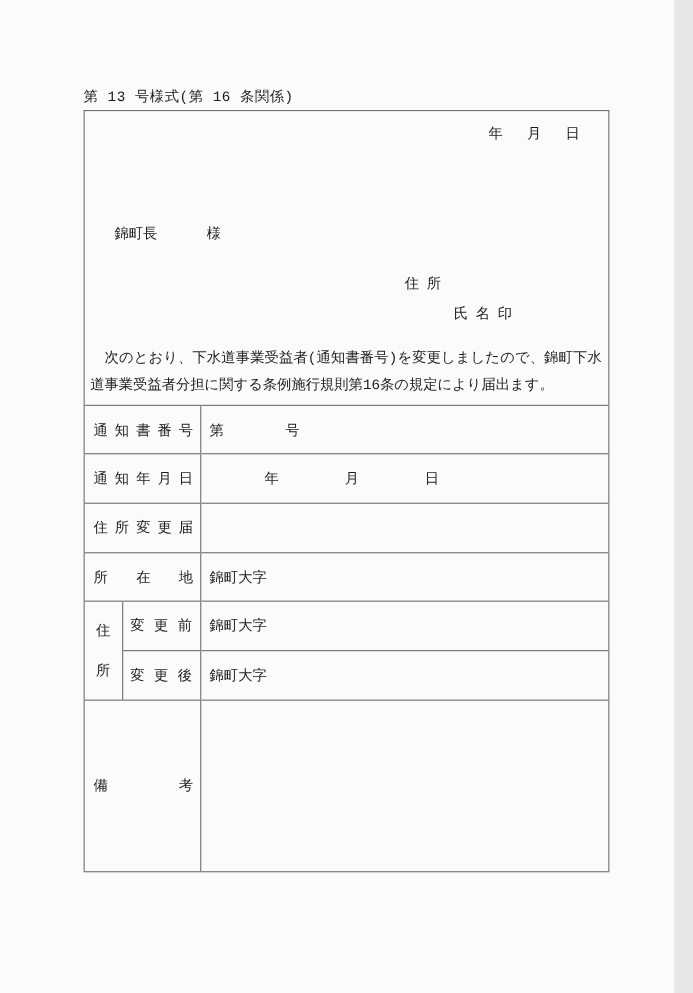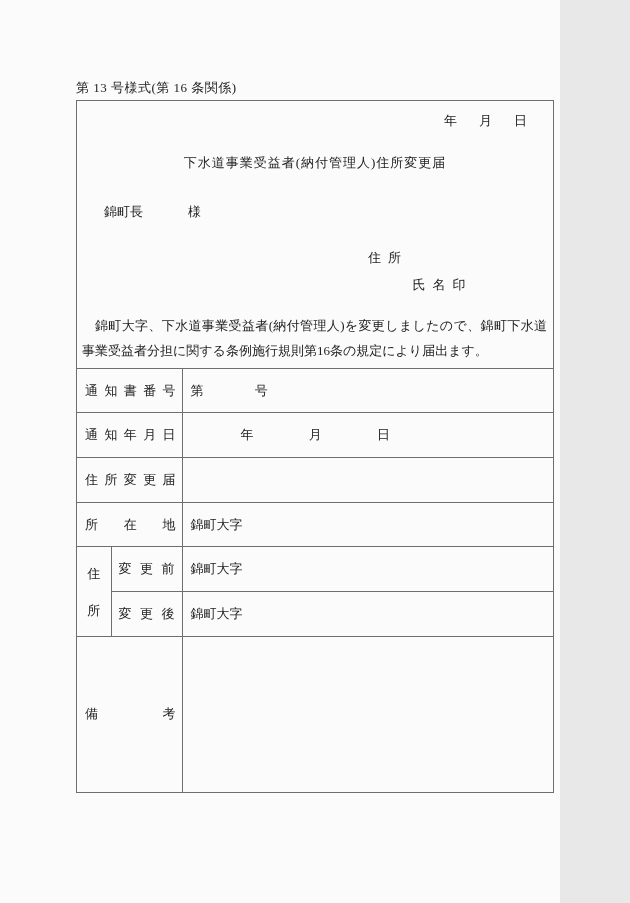--- a/index.html
+++ b/index.html
@@ -8,24 +8,25 @@
     --paper:#fbfbfb;
   }
   *{margin:0;padding:0;box-sizing:border-box;}
   body{
     font-family:"Liberation Serif","DejaVu Serif",serif;
     color:var(--ink);
     background:#e8e8e8;
   }
   .page{
     position:relative;
-    width:560px;height:903px;
+    width:613px;height:903px;
     background:var(--paper);
     font-size:13px;
     overflow:hidden;
+    font-family:Liberation Mono, monospace;
   }
   .form-no{
     position:absolute;left:76px;top:79px;
     font-size:13px;letter-spacing:.5px;
   }
   .box{
     position:absolute;left:76px;top:100px;
     width:478px;height:693px;
     border:1px solid var(--line);
   }
@@ -104,35 +105,34 @@
   <div class="form-no">第 13 号様式(第 16 条関係)</div>
 
   <div class="box">
 
     <div class="date-line">
       <span>年</span>
       <span>月</span>
       <span>日</span>
     </div>
 
-    <div class="form-title">下水道事業受益者(納付管理人)住所変更届</div>
 
     <div class="addressee">
       <span>錦町長</span>
       <span>様</span>
     </div>
 
     <div class="sub-address">住所</div>
 
     <div class="sub-name-row">
       <span class="nm">氏名</span>
       <span>印</span>
     </div>
 
-    <div class="body-text">錦町大字、下水道事業受益者(納付管理人)を変更しましたので、錦町下水道事業受益者分担に関する条例施行規則第16条の規定により届出ます。</div>
+    <div class="body-text">次のとおり、下水道事業受益者(通知書番号)を変更しましたので、錦町下水道事業受益者分担に関する条例施行規則第16条の規定により届出ます。</div>
 
     <table class="grid">
       <colgroup>
         <col style="width:34px">
         <col style="width:71px">
         <col style="width:371px">
       </colgroup>
       <tbody>
         <tr class="h44">
           <td class="lbl" colspan="2">通知書番号</td>

